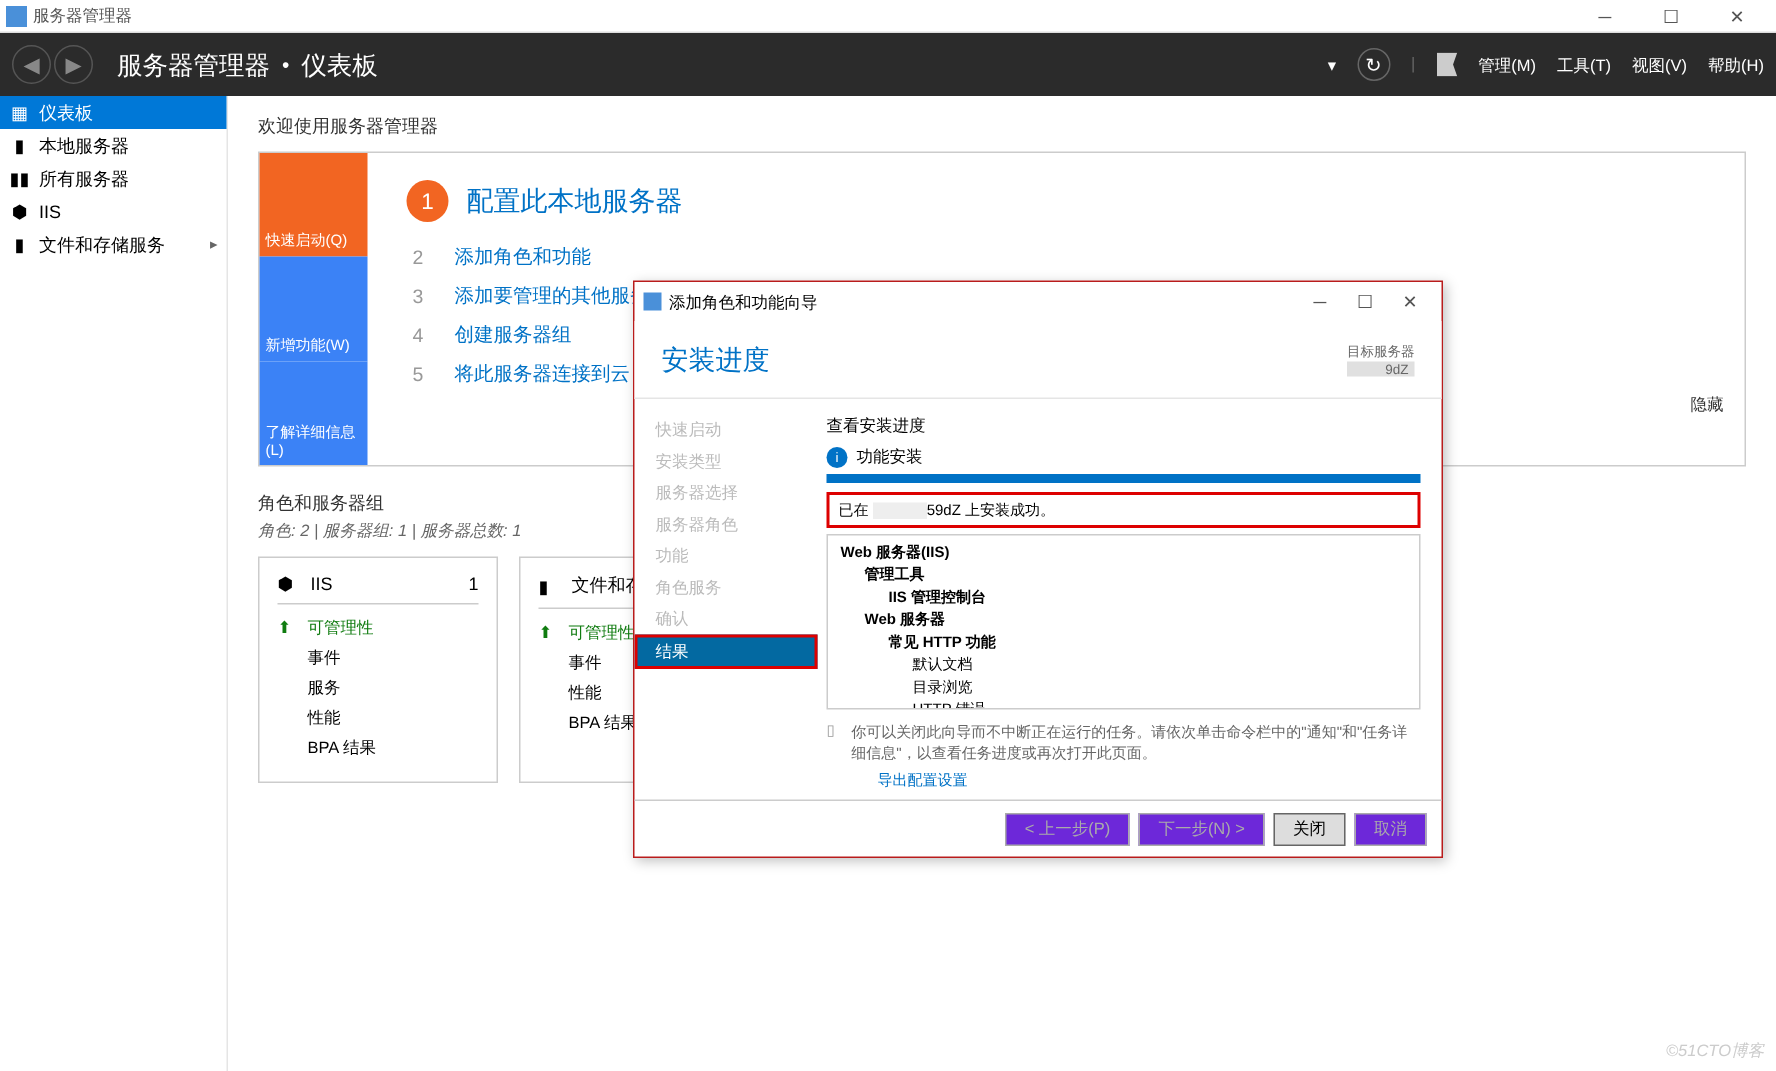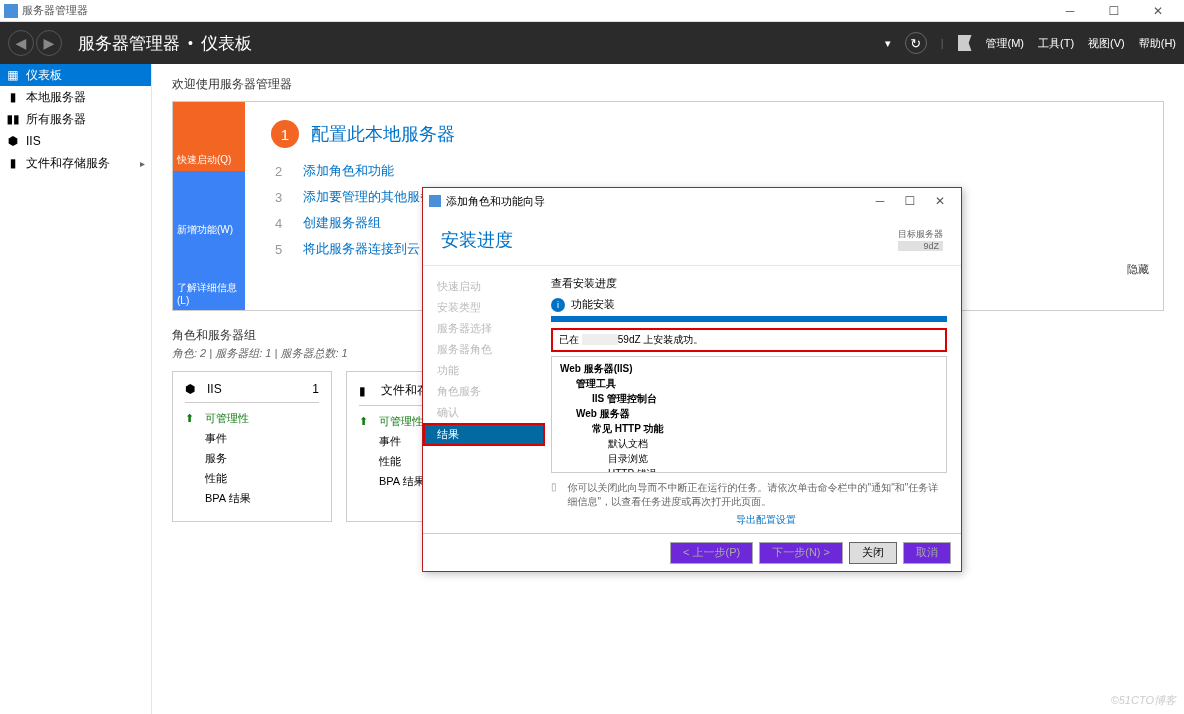--- a/index.html
+++ b/index.html
@@ -75,21 +75,21 @@
 .wizard .wpane .wprog { height: 6px; margin-bottom: 6px; }
 .wizard .wpane .wprog .bar { height: 100%; background: #0072c6; }
 .wizard .wpane .wmsg { border: 2px solid #d00; padding: 3px 6px; margin-bottom: 4px; font-size: 10px; }
 .wizard .wpane .wmsg .blur { background: #eee; padding: 0 18px; }
 .wizard .wpane .wresults { border: 1px solid #ccc; flex: 1; overflow: auto; padding: 4px 8px; font-size: 10px; line-height: 1.5; }
 .wizard .wpane .wresults .b { font-weight: bold; }
 .wizard .wpane .wresults .l1 { margin-left: 16px; }
 .wizard .wpane .wresults .l2 { margin-left: 32px; }
 .wizard .wpane .wnote { display: flex; margin-top: 8px; font-size: 10px; color: #666; }
 .wizard .wpane .wnote .wni2 { width: 16px; margin-right: 6px; color: #999; }
-.wizard .wpane .wlink { color: #0072c6; font-size: 10px; margin-top: 4px; margin-left: 34px; text-align: center; }
+.wizard .wpane .wlink { color: #0072c6; font-size: 10px; margin-top: 4px; margin-left: 34px; }
 .wizard .wfoot { height: 38px; border-top: 1px solid #ccc; display: flex; align-items: center; justify-content: flex-end; padding: 0 10px; gap: 6px; }
 .wizard .wfoot button { height: 22px; padding: 0 12px; font-size: 11px; background: #6d28d9; border: 1px solid #aaa; }
 .wizard .wfoot button:disabled { color: #aaa; }
 .wizard .wfoot button.primary { background: #ddd; border: 1px solid #666; }
 
 .hide-rt { position: absolute; right: 35px; top: 262px; font-size: 11px; color: #333; }
 .watermark { position: absolute; right: 8px; bottom: 6px; font-size: 11px; color: #ccc; font-style: italic; }
 </style>
 </head>
 <body>

